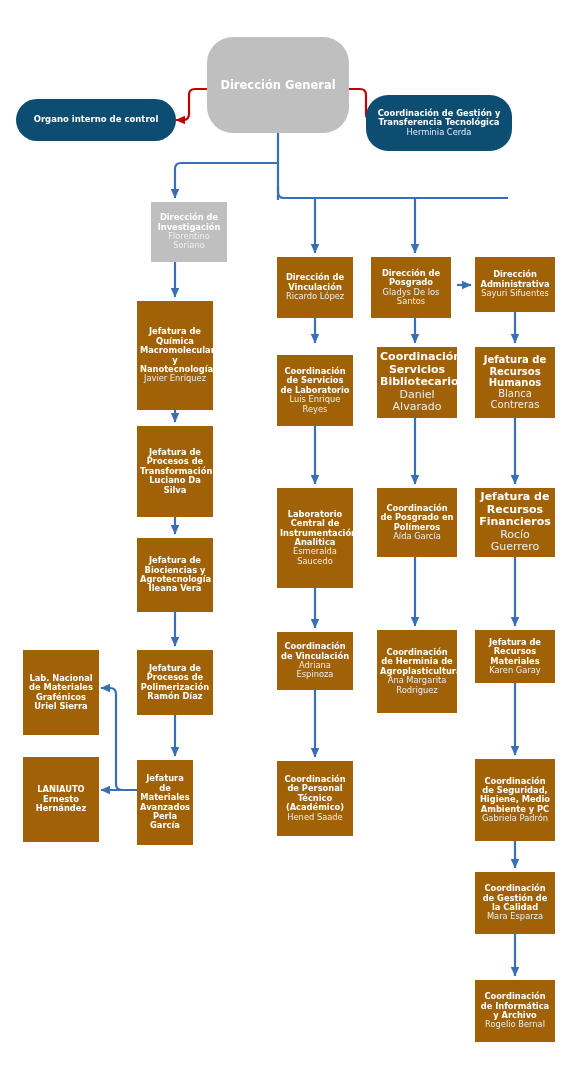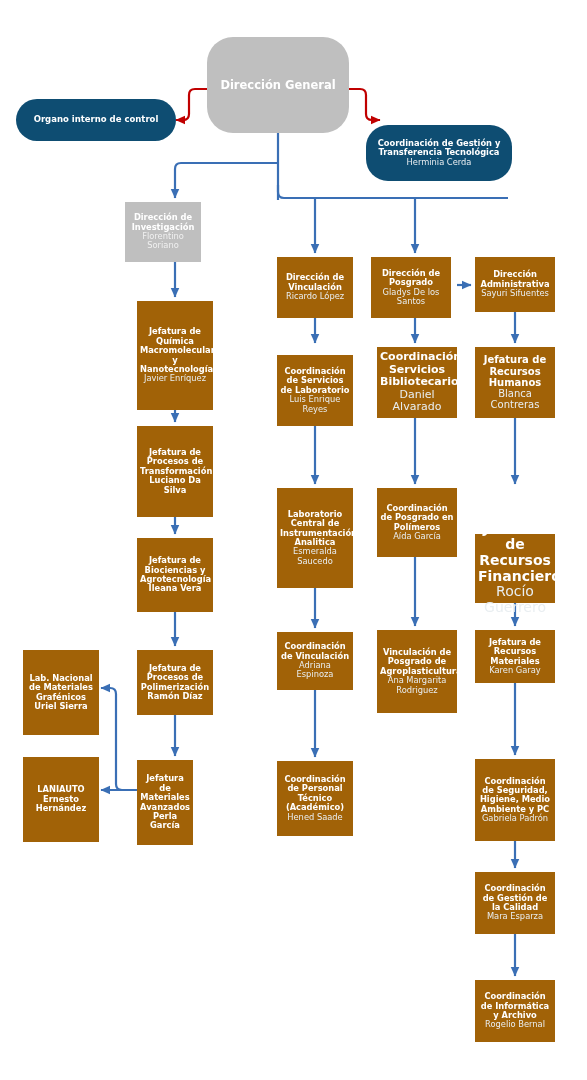--- a/index.html
+++ b/index.html
@@ -137,26 +137,26 @@
   </svg>
 
   <div class="node root" style="left:207px; top:37px; width:142px; height:96px; font-size:11.5px;">
     <span class="title">Dirección General</span>
   </div>
 
   <div class="node navy" style="left:16px; top:99px; width:160px; height:42px; font-size:8.5px;">
     <span class="title">Organo interno de control</span>
   </div>
 
-  <div class="node navy" style="left:366px; top:95px; width:146px; height:56px; font-size:8.3px;margin-top:30px;">
+  <div class="node navy" style="left:366px; top:95px; width:146px; height:56px; font-size:8.3px;">
     <span class="title">Coordinación de Gestión y Transferencia Tecnológica</span>
     <span class="person">Herminia Cerda</span>
   </div>
 
-  <div class="node gray" style="left:125px; top:202px; width:76px; height:60px; font-size:8.3px;">
+  <div class="node gray" style="left:151px; top:202px; width:76px; height:60px; font-size:8.3px;">
     <span class="title">Dirección de Investigación</span>
     <span class="person">Florentino Soriano</span>
   </div>
 
   <div class="node teal" style="left:137px; top:301px; width:76px; height:109px; font-size:8.3px;">
     <span class="title">Jefatura de Química Macromolecular y Nanotecnología</span>
     <span class="person">Javier Enríquez</span>
   </div>
 
   <div class="node teal bold-person" style="left:137px; top:426px; width:76px; height:91px; font-size:8.3px;">
@@ -223,35 +223,35 @@
     <span class="title">Coordinación Servicios Bibliotecarios</span>
     <span class="person">Daniel Alvarado</span>
   </div>
 
   <div class="node teal" style="left:377px; top:488px; width:80px; height:69px; font-size:8.3px;">
     <span class="title">Coordinación de Posgrado en Polímeros</span>
     <span class="person">Aída García</span>
   </div>
 
   <div class="node teal" style="left:377px; top:630px; width:80px; height:83px; font-size:8.3px;">
-    <span class="title">Vinculación de Posgrado de Agroplasticultura</span>
+    <span class="title">Coordinación de Herminia de Agroplasticultura</span>
     <span class="person">Ana Margarita Rodriguez</span>
   </div>
 
   <div class="node teal" style="left:475px; top:257px; width:80px; height:55px; font-size:8.3px;">
     <span class="title">Dirección Administrativa</span>
     <span class="person">Sayuri Sifuentes</span>
   </div>
 
   <div class="node teal" style="left:475px; top:347px; width:80px; height:71px; font-size:10px;">
     <span class="title">Jefatura de Recursos Humanos</span>
     <span class="person">Blanca Contreras</span>
   </div>
 
-  <div class="node teal" style="left:475px; top:488px; width:80px; height:69px; font-size:14px;margin-top:46px;">
+  <div class="node teal" style="left:475px; top:488px; width:80px; height:69px; font-size:11px;">
     <span class="title">Jefatura de Recursos Financieros</span>
     <span class="person">Rocío Guerrero</span>
   </div>
 
   <div class="node teal" style="left:475px; top:630px; width:80px; height:53px; font-size:8.3px;">
     <span class="title">Jefatura de Recursos Materiales</span>
     <span class="person">Karen Garay</span>
   </div>
 
   <div class="node teal" style="left:475px; top:759px; width:80px; height:82px; font-size:8.3px;">

